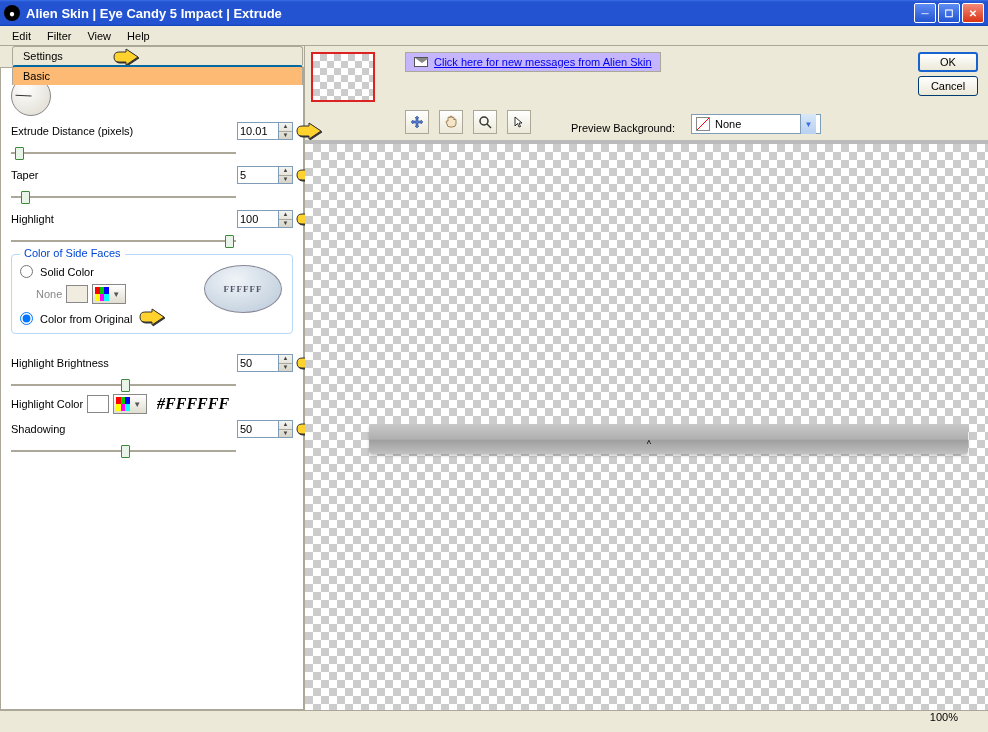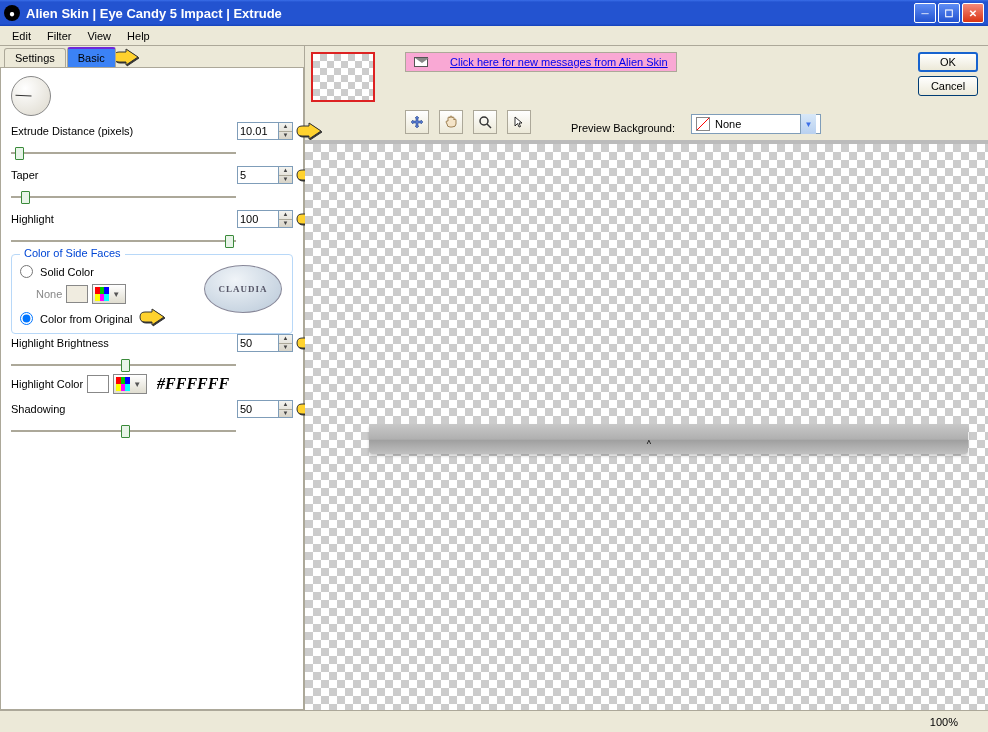--- a/index.html
+++ b/index.html
@@ -66,37 +66,37 @@
   .leftpanel {
     width: 305px;
     background: #ece9d8;
     border-right: 1px solid #aca899;
     padding: 0;
     position: relative;
   }
   .tabs {
     height: 22px;
     display: flex;
-    align-items: flex-end;
     border-bottom: 1px solid #aca899;
-    padding-left: 4px;
+    padding-left: 12px;
+    flex-direction: column;
   }
   .tab {
     padding: 3px 10px;
     border: 1px solid #aca899;
     border-bottom: none;
     background: #ece9d8;
     margin-right: 1px;
     border-radius: 3px 3px 0 0;
     cursor: default;
     font-size: 11px;
   }
   .tab.active {
-    background: #3b82f6;
-    border-top: 2px solid #6d28d9;
+    background: #fdba74;
+    border-top: 2px solid #0369a1;
     position: relative;
     z-index: 2;
   }
   .panelbody {
     background: #fff;
     padding: 8px 10px;
     height: calc(100% - 22px);
     border: 1px solid #aca899;
     border-top: none;
     position: relative;
@@ -166,21 +166,21 @@
     background: #e8f4e8;
     border: 1px solid #3a8a3a;
     border-radius: 1px;
   }
 
   .fieldset {
     border: 1px solid #b8d8f8;
     border-radius: 4px;
     padding: 8px;
     margin-top: 4px;
-    margin-bottom: 0;
+    margin-bottom: 20px;
     position: relative;
   }
   .fieldset-legend {
     position: absolute;
     top: -8px; left: 8px;
     background: #fff;
     padding: 0 4px;
     color: #0046d5;
     font-size: 11px;
   }
@@ -266,27 +266,26 @@
       repeating-conic-gradient(#ccc 0 25%, #fff 0 50%) 0 0/14px 14px;
   }
   .messagebar {
     display: flex;
     align-items: center;
     font-size: 11px;
     color: #00e;
     text-decoration: underline;
     cursor: default;
     border: 1px solid #aca899;
-    background: #f9a8d4;
+    background: #c4b5fd;
     padding: 2px 8px;
     height: 20px;
     position: absolute;
     left: 100px;
     top: 6px;
-    gap: 16px;
   }
   .messagebar .env-icon {
     width: 14px; height: 10px;
     border: 1px solid #555;
     background: #fff;
     margin-right: 6px;
     position: relative;
   }
   .messagebar .env-icon::after {
     content: '';
@@ -381,21 +380,20 @@
     font-size: 12px;
     color: #000;
   }
 
   
   .statusbar {
     height: 22px;
     border-top: 1px solid #aca899;
     background: #ece9d8;
     display: flex;
-    align-items: center;
     justify-content: flex-end;
     padding-right: 30px;
     font-size: 11px;
   }
 </style>
 </head>
 <body>
 
 <div class="titlebar">
   <span class="titlebar-icon">●</span>
@@ -488,21 +486,21 @@
           </div>
         </div>
       </div>
       <div class="slider">
         <div class="slider-track"></div>
         <div class="slider-thumb" style="left:214px"></div>
       </div>
 
       <div class="fieldset">
         <div class="fieldset-legend">Color of Side Faces</div>
-        <div class="claudia">CLAUDIA</div>
+        <div class="claudia">FFFFFF</div>
         <div class="row">
           <label>
             <input type="radio" name="sideface" style="">
             <span>Solid Color</span>
           </label>
         </div>
         <div class="row" style="margin-left:16px;color:#888">
           <span>None</span>
           <span class="colorswatch"></span>
           <span class="palettebtn">

